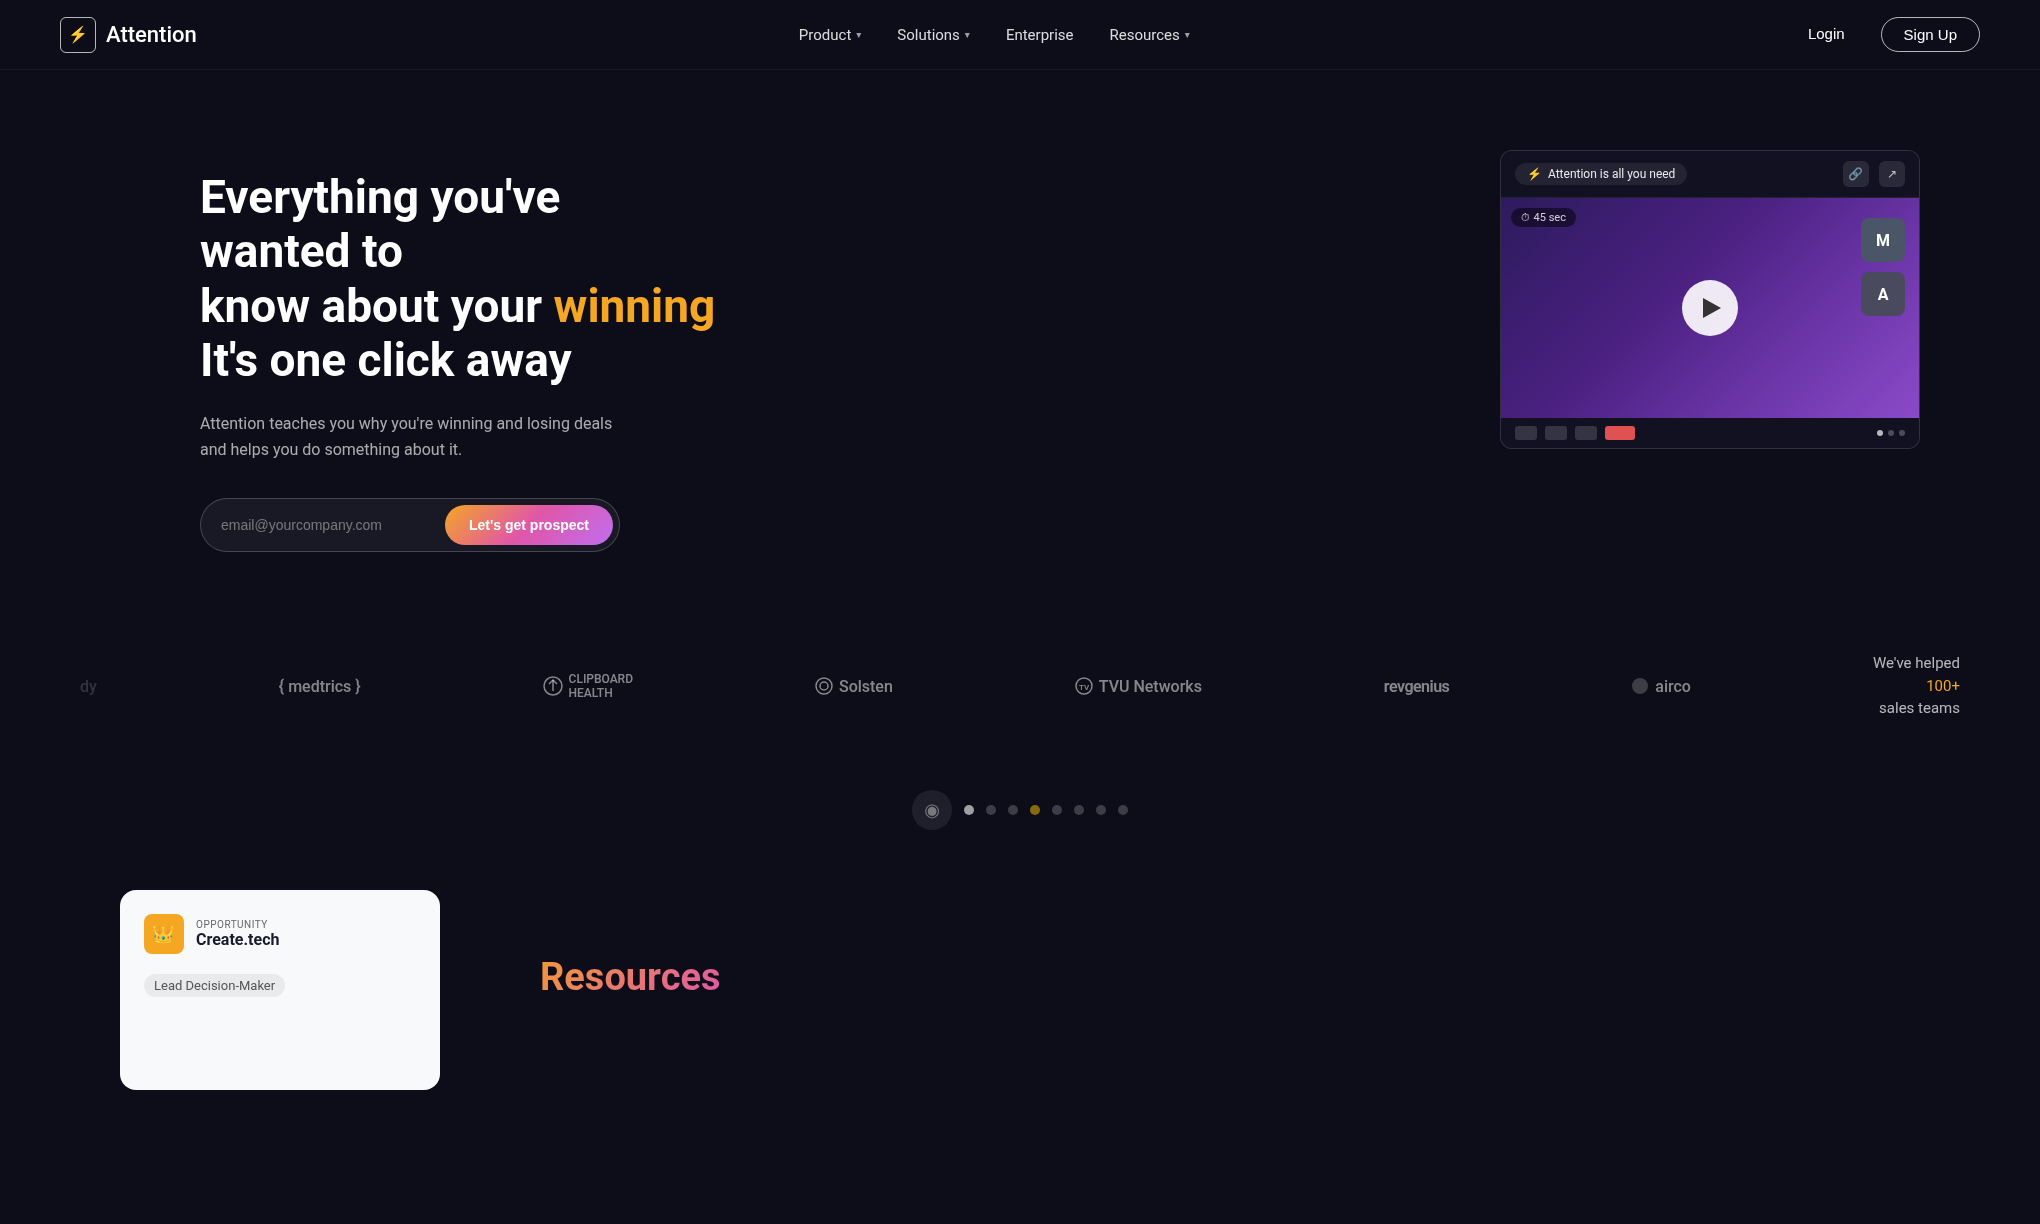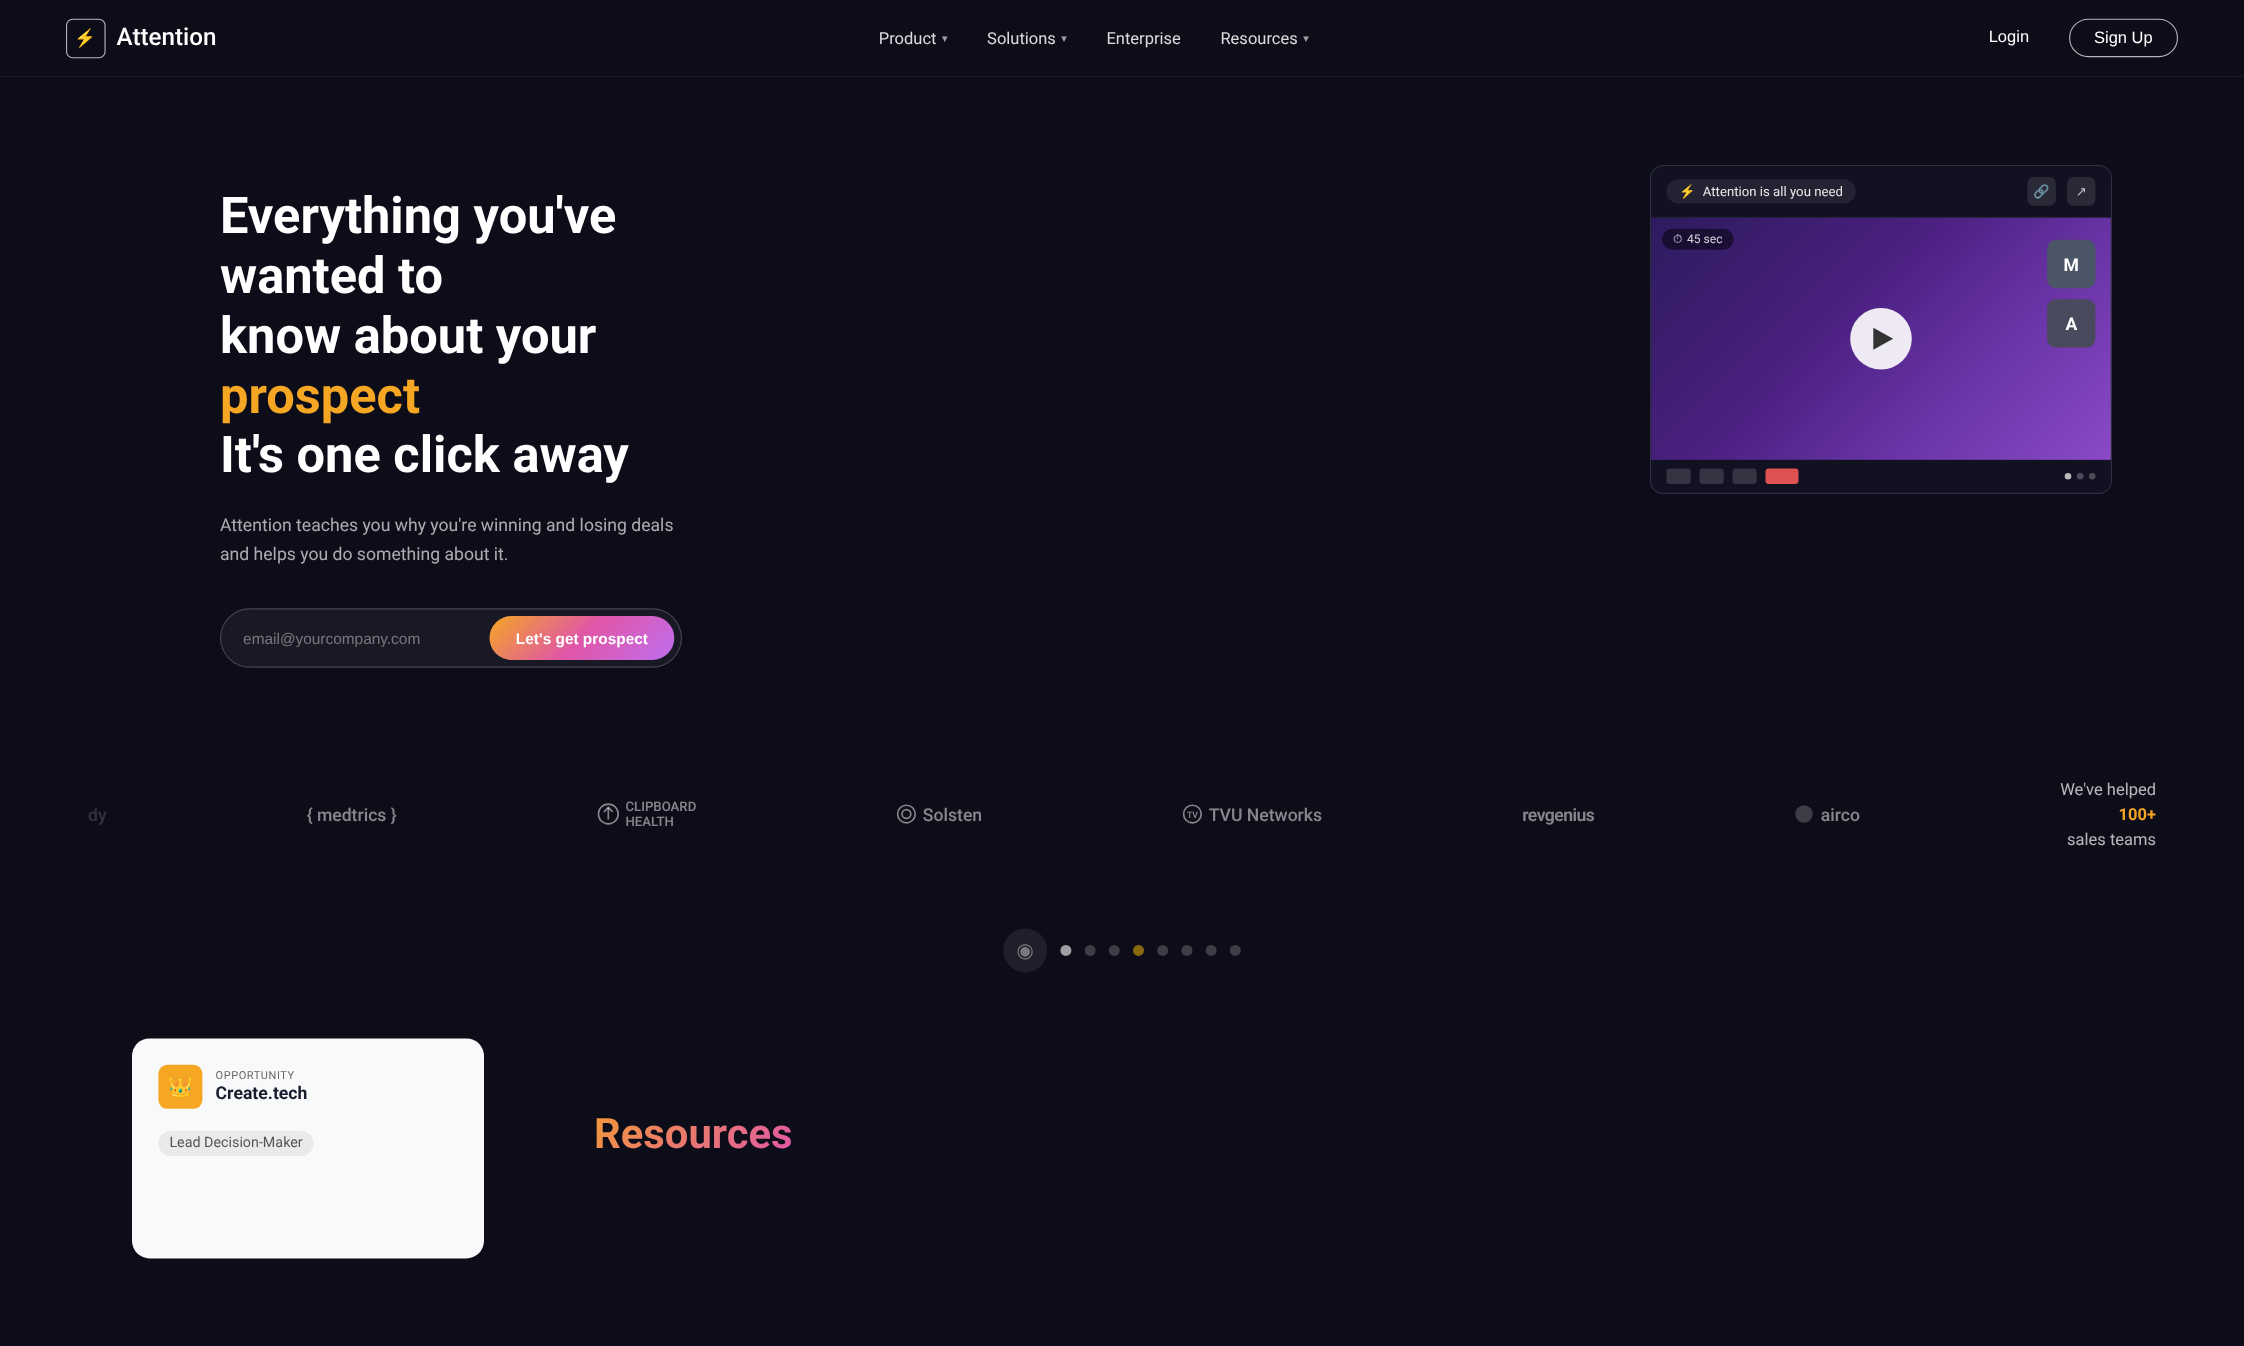--- a/index.html
+++ b/index.html
@@ -308,21 +308,21 @@
     .logo-item.fade-left { opacity: 0.3; }
     .logos-helped {
       flex-shrink: 0;
       text-align: right;
       color: rgba(255,255,255,0.7);
       font-size: 15px;
       line-height: 1.5;
     }
     .logos-helped .count {
       color: #f5a623;
-      font-weight: 700;
+      font-weight: 400;
     }
 
     
     .dots-row {
       display: flex;
       align-items: center;
       justify-content: center;
       gap: 12px;
       padding: 20px 0 40px;
     }
@@ -446,21 +446,21 @@
   <div class="nav-actions">
     <button class="btn-login">Login</button>
     <button class="btn-signup">Sign Up</button>
   </div>
 </nav>
 
 <section class="hero">
   <div class="hero-content">
     <h1 class="hero-title">
       <span>Everything you've wanted to</span><br>
-      <span>know about your </span><span class="highlight">prospect</span><br>
+      <span>know about your </span><span class="highlight">winning</span><br>
       <span>It's one click away</span>
     </h1>
     <p class="hero-subtitle">Attention teaches you why you're winning and losing deals and helps you do something about it.</p>
     <div class="email-form">
       <input class="email-input" type="email" placeholder="email@yourcompany.com" style="">
       <button class="btn-cta">Let's get prospect</button>
     </div>
   </div>
 
   <div class="hero-video-wrapper">

